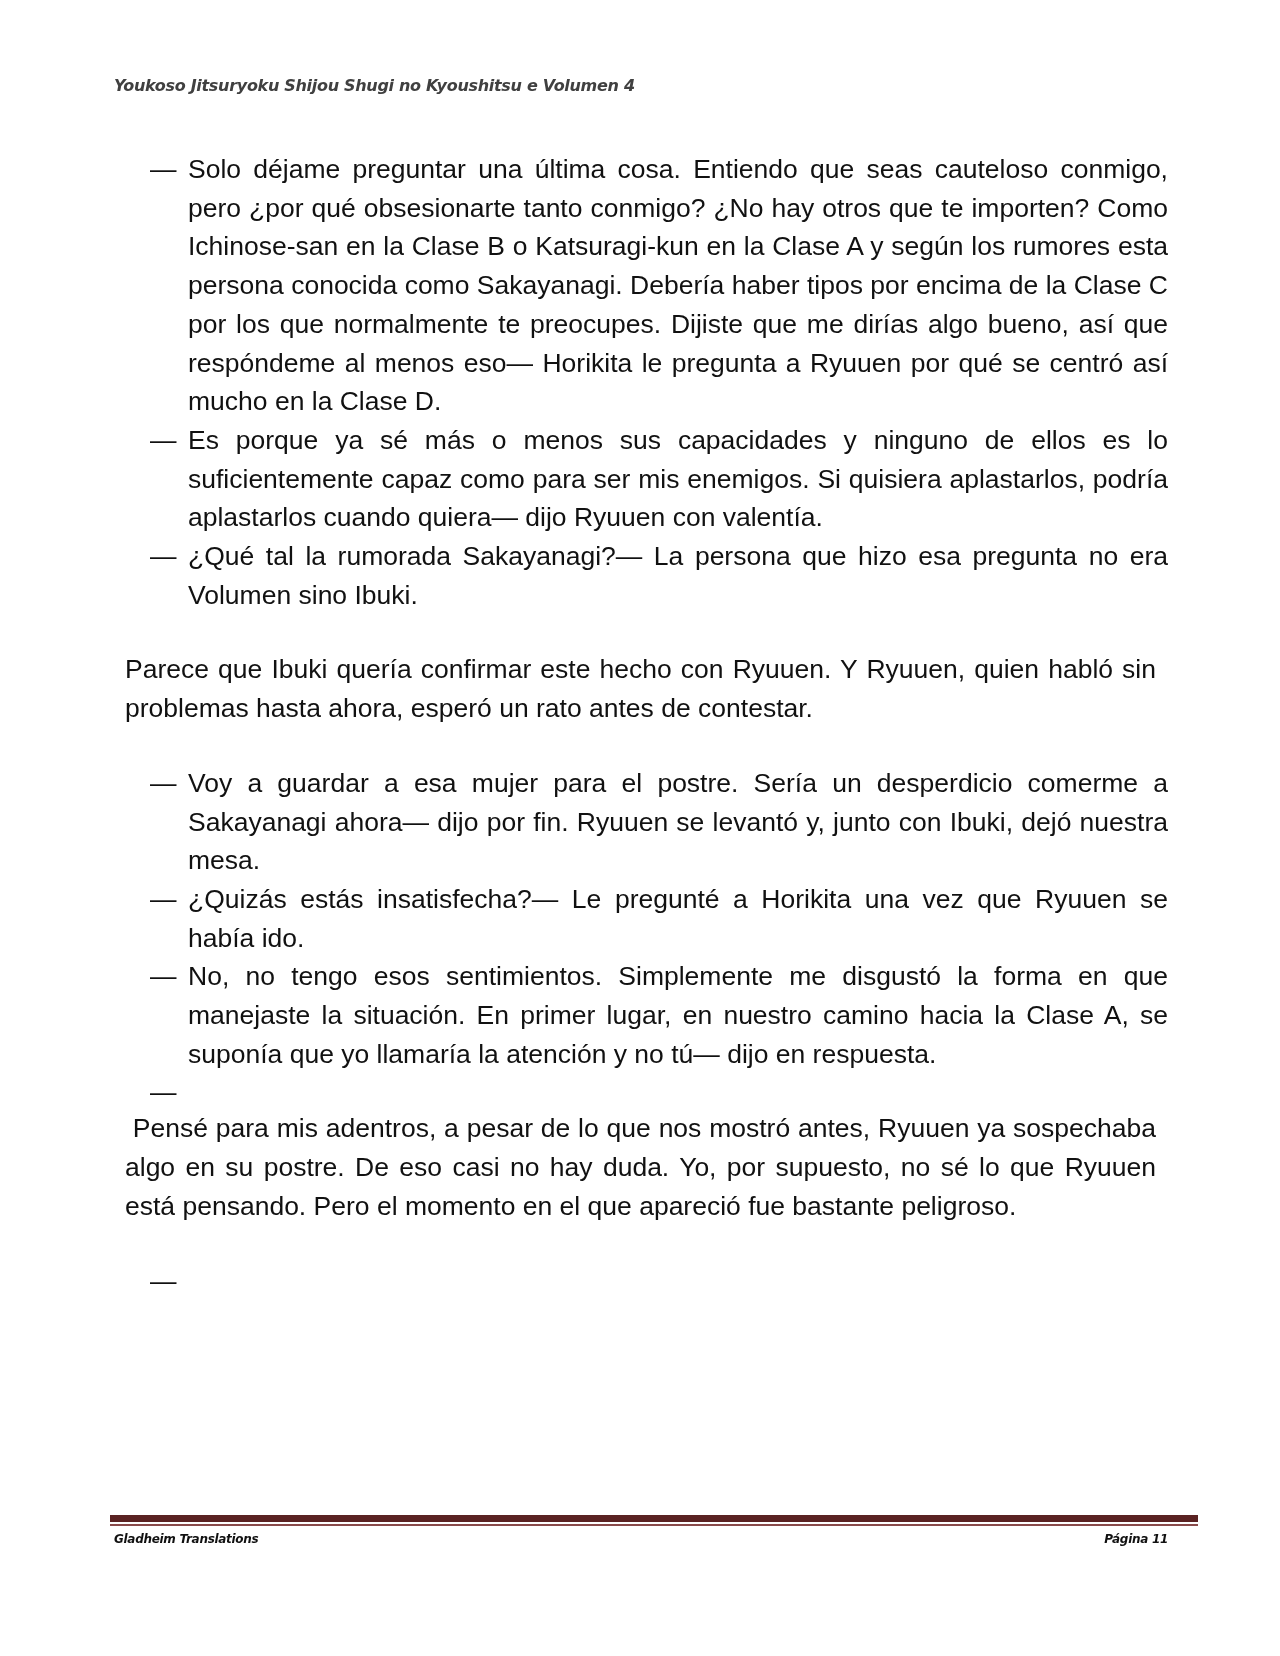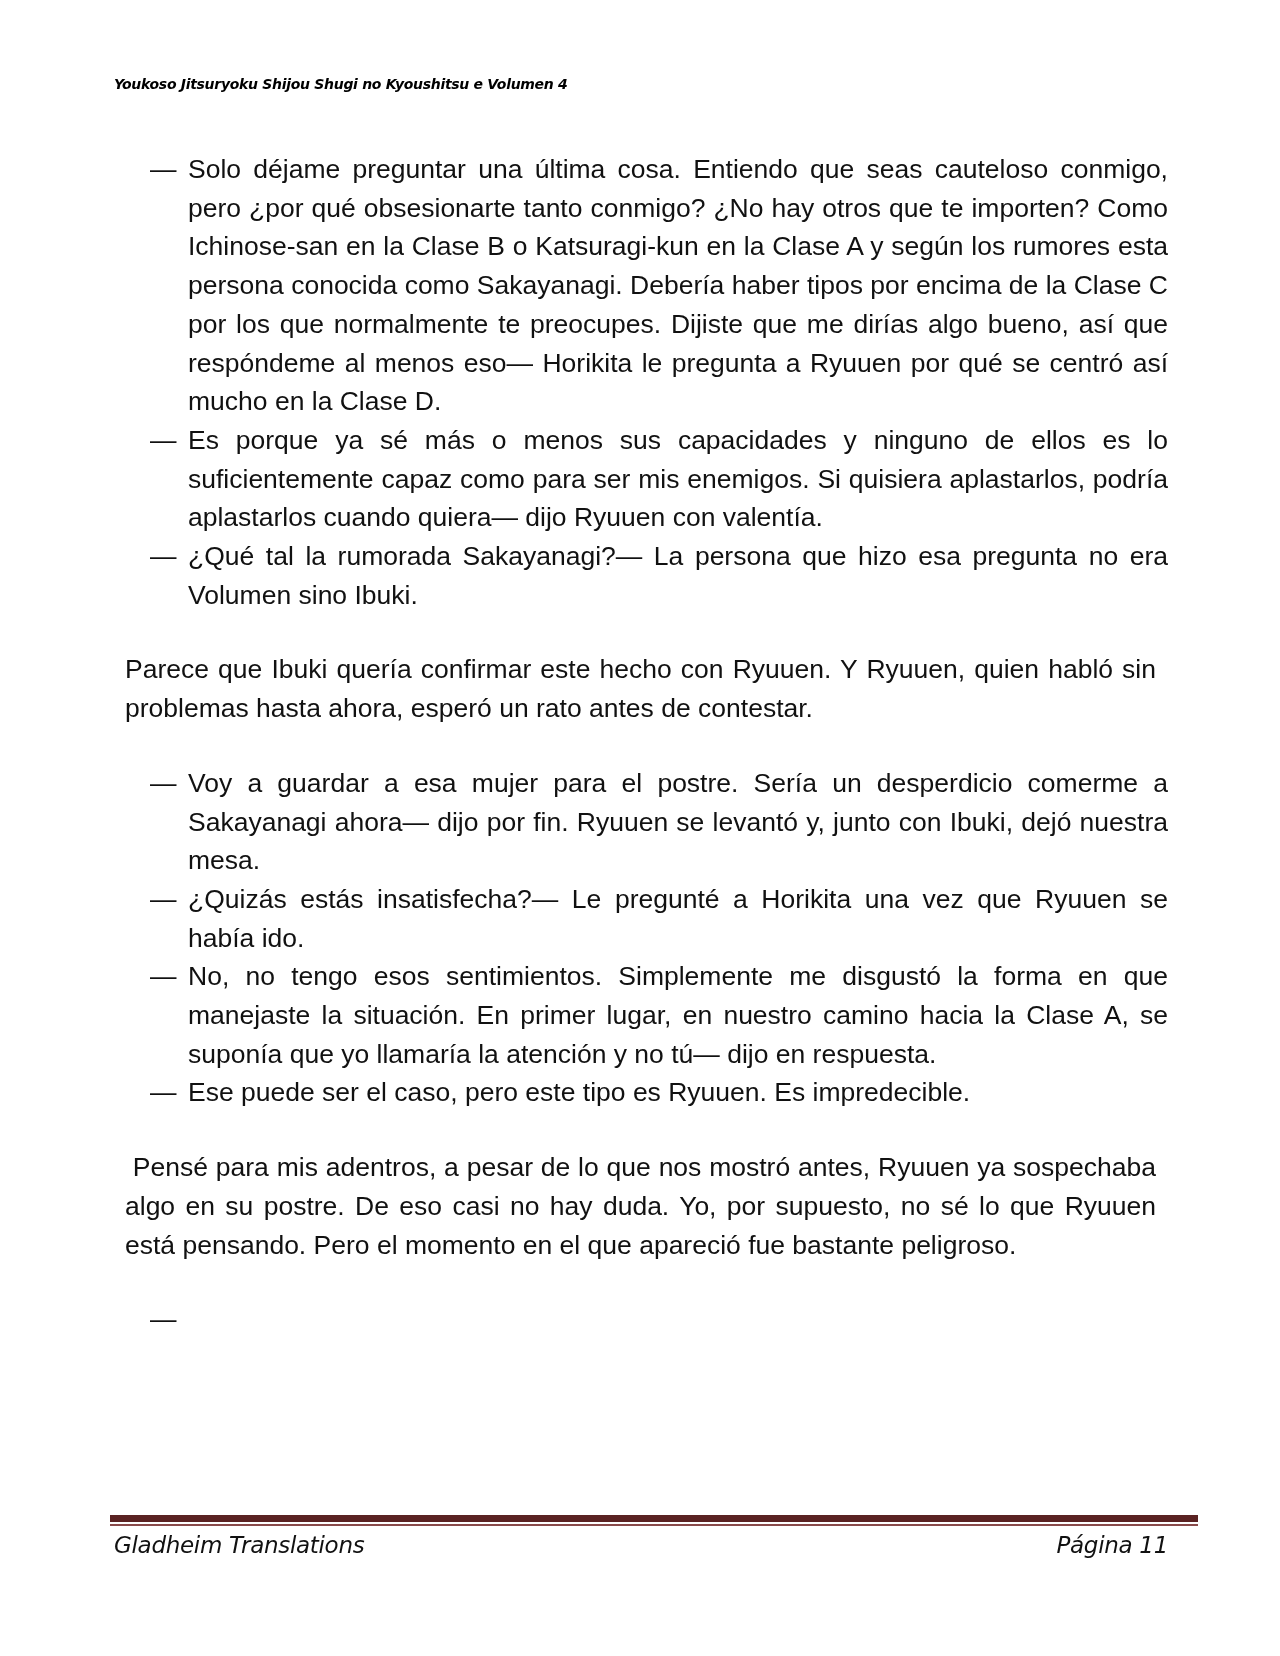--- a/index.html
+++ b/index.html
@@ -1,57 +1,57 @@
 <!DOCTYPE html>
 <html><head>
 <meta charset="utf-8">
 <style>
   html, body { margin:0; padding:0; background:#ffffff; }
   body { width:1280px; height:1656px; position:relative; overflow:hidden; color:#111; }
   .header {
     position:absolute; left:114px; top:76px;
     font-family:"DejaVu Sans", sans-serif; font-weight:bold; font-style:italic;
-    font-size:14px; letter-spacing:-0.3px; color:#000000;
+    font-size:16px; letter-spacing:-0.3px; color:#404040;
   }
   .content {
     position:absolute; left:113px; top:150px; width:1055px;
     font-family:"Liberation Sans", sans-serif; font-size:26.5px; line-height:38.7px;
     color:#111;
   }
   .dlg { position:relative; padding-left:75px; text-align:justify; margin:0; }
   .dlg .dash { position:absolute; left:37px; top:0; }
   .para { text-align:justify; margin:12px; }
   .gap { height:24px; }
   .footer-rule { position:absolute; left:110px; top:1515px; width:1088px; height:11px; }
   .footer-rule .thick { height:7px; background:#5a2222; }
   .footer-rule .thin { height:2px; background:#8a4a4a; margin-top:2px; }
   .footer-left, .footer-right {
     position:absolute; top:1532px;
-    font-family:"DejaVu Sans", sans-serif; font-weight:normal; font-style:italic;
-    font-size:23px; letter-spacing:-0.3px; color:#111;
+    font-family:"DejaVu Sans", sans-serif; font-weight:bold; font-style:italic;
+    font-size:12px; letter-spacing:-0.3px; color:#111;
   }
   .footer-left { left:114px; }
   .footer-right { right:112px; }
 </style>
 </head>
 <body>
 
 <div class="header">Youkoso Jitsuryoku Shijou Shugi no Kyoushitsu e Volumen 4</div>
 
 <div class="content">
   <p class="dlg"><span class="dash">—</span><span>Solo déjame preguntar una última cosa. Entiendo que seas cauteloso conmigo, pero ¿por qué obsesionarte tanto conmigo? ¿No hay otros que te importen? Como Ichinose-san en la Clase B o Katsuragi-kun en la Clase A y según los rumores esta persona conocida como Sakayanagi. Debería haber tipos por encima de la Clase C por los que normalmente te preocupes. Dijiste que me dirías algo bueno, así que respóndeme al menos eso— Horikita le pregunta a Ryuuen por qué se centró así mucho en la Clase D.</span></p>
   <p class="dlg"><span class="dash">—</span><span>Es porque ya sé más o menos sus capacidades y ninguno de ellos es lo suficientemente capaz como para ser mis enemigos. Si quisiera aplastarlos, podría aplastarlos cuando quiera— dijo Ryuuen con valentía.</span></p>
   <p class="dlg"><span class="dash">—</span><span>¿Qué tal la rumorada Sakayanagi?— La persona que hizo esa pregunta no era Volumen sino Ibuki.</span></p>
   <div class="gap"></div>
   <p class="para">Parece que Ibuki quería confirmar este hecho con Ryuuen. Y Ryuuen, quien habló sin problemas hasta ahora, esperó un rato antes de contestar.</p>
   <div class="gap"></div>
   <p class="dlg"><span class="dash">—</span><span>Voy a guardar a esa mujer para el postre. Sería un desperdicio comerme a Sakayanagi ahora— dijo por fin. Ryuuen se levantó y, junto con Ibuki, dejó nuestra mesa.</span></p>
   <p class="dlg"><span class="dash">—</span><span>¿Quizás estás insatisfecha?— Le pregunté a Horikita una vez que Ryuuen se había ido.</span></p>
   <p class="dlg"><span class="dash">—</span><span>No, no tengo esos sentimientos. Simplemente me disgustó la forma en que manejaste la situación. En primer lugar, en nuestro camino hacia la Clase A, se suponía que yo llamaría la atención y no tú— dijo en respuesta.</span></p>
-  <p class="dlg"><span class="dash">—</span><span>Ese puede ser el caso, pero este tipo es Ryuuen. Es impredecible.</span></p>
+  <p class="dlg"><span class="dash">—</span></p>
   <div class="gap"></div>
   <p class="para" style="white-space:pre-wrap"> Pensé para mis adentros, a pesar de lo que nos mostró antes, Ryuuen ya sospechaba algo en su postre. De eso casi no hay duda. Yo, por supuesto, no sé lo que Ryuuen está pensando. Pero el momento en el que apareció fue bastante peligroso.</p>
   <div class="gap"></div>
   <p class="dlg"><span class="dash">—</span></p>
 </div>
 
 <div class="footer-rule">
   <div class="thick"></div>
   <div class="thin"></div>
 </div>

